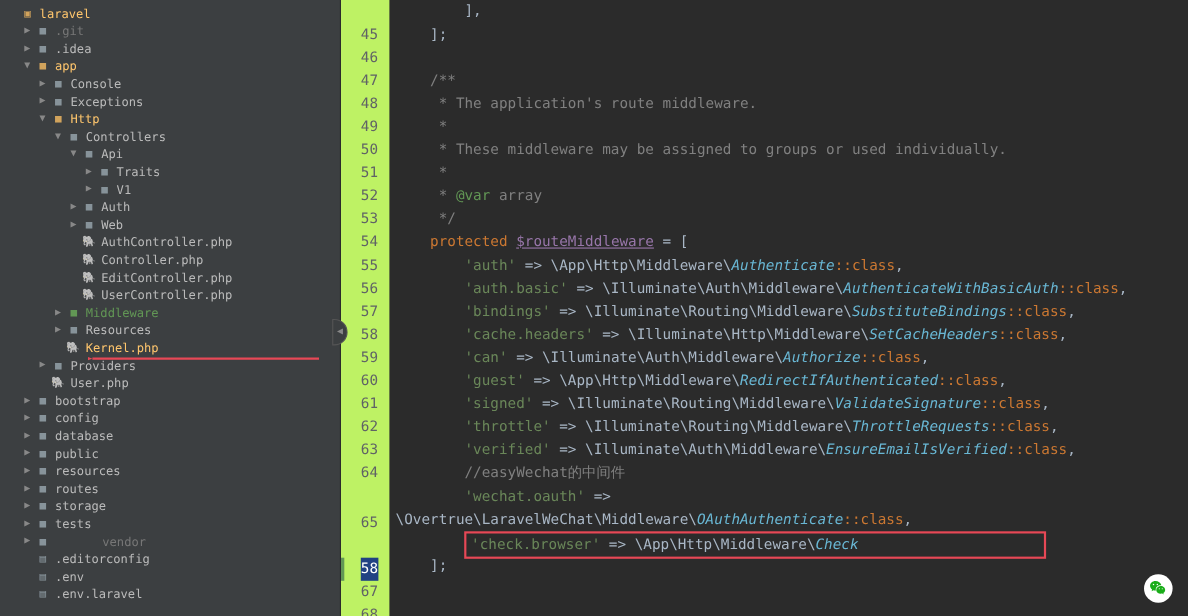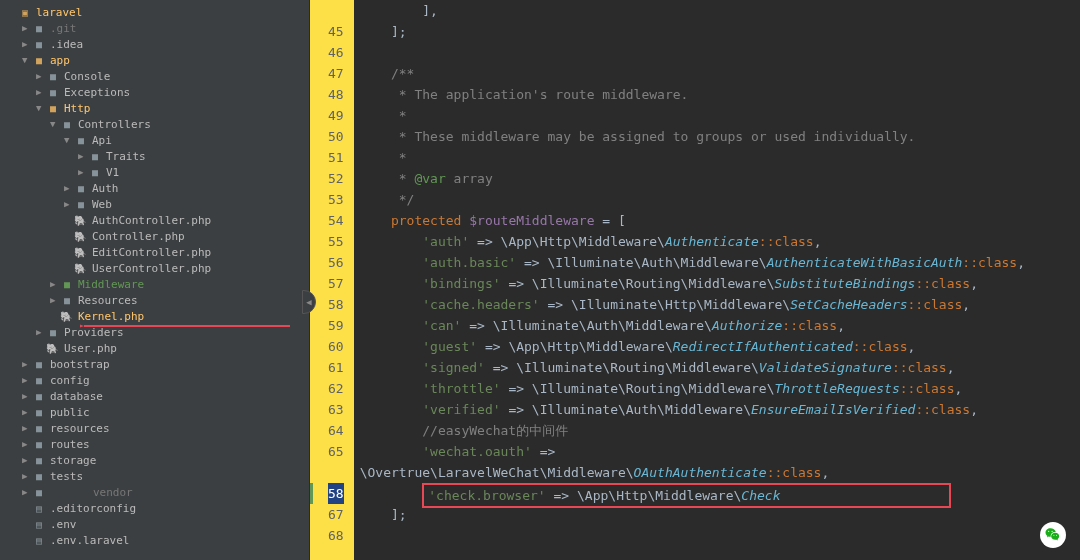--- a/index.html
+++ b/index.html
@@ -10,28 +10,28 @@
 .tree-item .chevron { width: 10px; display: inline-block; color: #888; font-size: 9px; }
 .tree-item .icon { width: 14px; height: 14px; display: inline-flex; align-items: center; justify-content: center; margin-right: 4px; font-size: 10px; }
 .i-folder { color: #87939a; }
 .i-folder-open { color: #d1a35c; }
 .i-folder-green { color: #629755; }
 .i-php { color: #6e9cbe; }
 .i-root { color: #d1a35c; }
 .i-file { color: #87939a; }
 .active-file { color: #ffc66d; }
 .editor { flex: 1; display: flex; background: #2b2b2b; position: relative; }
-.gutter { background: #fde047; padding: 0 10px 0 18px; text-align: right; color: #606366; font-size: 13px; line-height: 21px; user-select: none; }
+.gutter { background: #bef264; padding: 0 10px 0 18px; text-align: right; color: #606366; font-size: 13px; line-height: 21px; user-select: none; }
 .gutter-line { height: 21px; position: relative; }
 .gutter-line.changed::before { content: ''; position: absolute; left: -18px; top: 0; width: 3px; height: 100%; background: #629755; }
 .gutter-line.block-box { background: #214283; color:#fff; }
 .code { flex: 1; font-size: 13px; line-height: 21px; white-space: pre; padding-left: 6px; overflow-x: hidden; }
 .code-line { height: 21px; position: relative; }
 .c-kw { color: #cc7832; }
-.c-var { color: #9876aa; }
+.c-var { color: #9876aa; text-decoration: underline; }
 .c-str { color: #6a8759; }
 .c-cls { color: #69b7d4; font-style: italic; }
 .c-const { color: #cc7832; }
 .c-cmt { color: #808080; }
 .c-tag { color: #629755; }
 .redbox { border: 2px solid #e74856; padding: 0 4px; display: inline-block; }
 .arrow-svg { position: absolute; left: 80px; top: 320px; width: 220px; height: 12px; pointer-events: none; }
 .collapse-handle { position: absolute; left: 302px; top: 290px; width: 14px; height: 24px; background: #3c3f41; border-radius: 0 12px 12px 0; border:1px solid #555; display:flex; align-items:center; justify-content:center; color:#888; font-size:9px; z-index:5; }
 .watermark { position: absolute; right: 10px; bottom: 12px; display: flex; align-items: center; font-family: "Microsoft YaHei", sans-serif; font-size: 18px; color: #ddd; font-weight: 500; z-index: 10; }
 .watermark .wechat { width: 26px; height: 26px; border-radius: 50%; background: #fff; display: inline-flex; align-items: center; justify-content: center; margin-right: 4px; color:#1aad19; font-size:18px; }
@@ -228,21 +228,21 @@
         <div class="gutter-line">55</div>
         <div class="gutter-line">56</div>
         <div class="gutter-line">57</div>
         <div class="gutter-line">58</div>
         <div class="gutter-line">59</div>
         <div class="gutter-line">60</div>
         <div class="gutter-line">61</div>
         <div class="gutter-line">62</div>
         <div class="gutter-line">63</div>
         <div class="gutter-line">64</div>
-        <div class="gutter-line" style="position: relative;">65</div>
+        <div class="gutter-line" style="position: relative; margin-top: 24px;">65</div>
         <div class="gutter-line"></div>
         <div class="gutter-line changed block-box">58</div>
         <div class="gutter-line">67</div>
         <div class="gutter-line">68</div>
       </div>
     <div class="code" id="code"><div class="code-line">        ],</div><div class="code-line">    ];</div><div class="code-line"></div><div class="code-line">    <span class="c-cmt">/**</span></div><div class="code-line">    <span class="c-cmt"> * The application's route middleware.</span></div><div class="code-line">    <span class="c-cmt"> *</span></div><div class="code-line">    <span class="c-cmt"> * These middleware may be assigned to groups or used individually.</span></div><div class="code-line">    <span class="c-cmt"> *</span></div><div class="code-line">    <span class="c-cmt"> * <span class="c-tag">@var</span> array</span></div><div class="code-line">    <span class="c-cmt"> */</span></div><div class="code-line">    <span class="c-kw">protected</span> <span class="c-var">$routeMiddleware</span> = [</div><div class="code-line">        <span class="c-str">'auth'</span> =&gt; \App\Http\Middleware\<span class="c-cls">Authenticate</span><span class="c-const">::</span><span class="c-kw">class</span>,</div><div class="code-line">        <span class="c-str">'auth.basic'</span> =&gt; \Illuminate\Auth\Middleware\<span class="c-cls">AuthenticateWithBasicAuth</span><span class="c-const">::</span><span class="c-kw">class</span>,</div><div class="code-line">        <span class="c-str">'bindings'</span> =&gt; \Illuminate\Routing\Middleware\<span class="c-cls">SubstituteBindings</span><span class="c-const">::</span><span class="c-kw">class</span>,</div><div class="code-line">        <span class="c-str">'cache.headers'</span> =&gt; \Illuminate\Http\Middleware\<span class="c-cls">SetCacheHeaders</span><span class="c-const">::</span><span class="c-kw">class</span>,</div><div class="code-line">        <span class="c-str">'can'</span> =&gt; \Illuminate\Auth\Middleware\<span class="c-cls">Authorize</span><span class="c-const">::</span><span class="c-kw">class</span>,</div><div class="code-line">        <span class="c-str">'guest'</span> =&gt; \App\Http\Middleware\<span class="c-cls">RedirectIfAuthenticated</span><span class="c-const">::</span><span class="c-kw">class</span>,</div><div class="code-line">        <span class="c-str">'signed'</span> =&gt; \Illuminate\Routing\Middleware\<span class="c-cls">ValidateSignature</span><span class="c-const">::</span><span class="c-kw">class</span>,</div><div class="code-line">        <span class="c-str">'throttle'</span> =&gt; \Illuminate\Routing\Middleware\<span class="c-cls">ThrottleRequests</span><span class="c-const">::</span><span class="c-kw">class</span>,</div><div class="code-line">        <span class="c-str">'verified'</span> =&gt; \Illuminate\Auth\Middleware\<span class="c-cls">EnsureEmailIsVerified</span><span class="c-const">::</span><span class="c-kw">class</span>,</div><div class="code-line">        <span class="c-cmt">//easyWechat的中间件</span></div><div class="code-line">        <span class="c-str">'wechat.oauth'</span> =&gt;</div><div class="code-line">\Overtrue\LaravelWeChat\Middleware\<span class="c-cls">OAuthAuthenticate</span><span class="c-const">::</span><span class="c-kw">class</span>,</div><div class="code-line">        <span class="redbox"><span class="c-str">'check.browser'</span> =&gt; \App\Http\Middleware\<span class="c-cls">Check</span>                     </span></div><div class="code-line">    ];</div><div class="code-line"></div></div>
   </div>
 </div>
 
 <div class="collapse-handle">◀</div>

